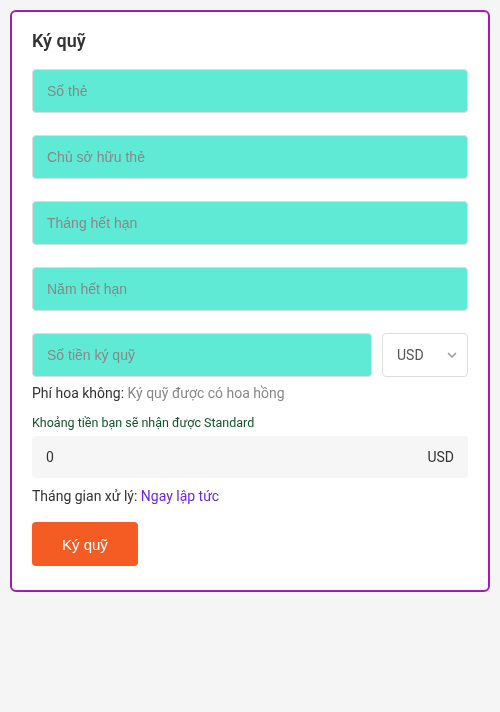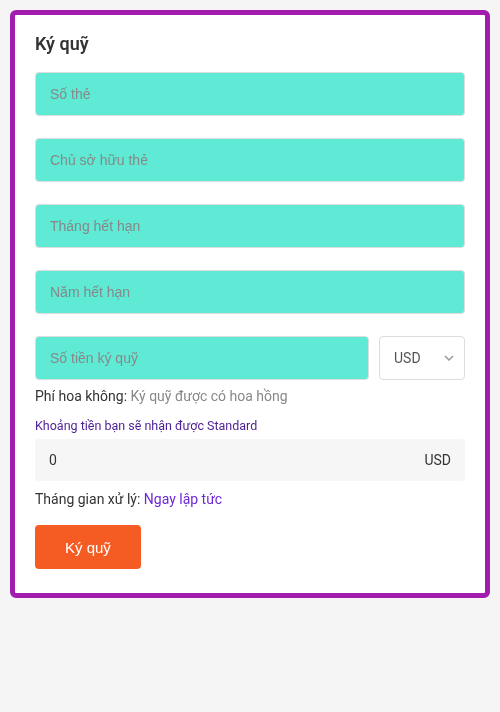--- a/index.html
+++ b/index.html
@@ -11,21 +11,21 @@
       font-family: -apple-system, BlinkMacSystemFont, "Segoe UI", Roboto, Arial, sans-serif;
       background: #f5f5f5;
       padding: 10px;
       color: #333;
     }
     .card {
       background: #fff;
       border-radius: 6px;
       padding: 18px 20px 24px 20px;
       max-width: 480px;
-      border: 5px solid #a21caf;
+      border: 2px solid #a21caf;
     }
     .card-title {
       font-size: 18px;
       font-weight: 600;
       color: #333;
       margin-bottom: 18px;
     }
     .form-row {
       margin-bottom: 22px;
     }
@@ -83,21 +83,21 @@
     .fee-line {
       font-size: 14px;
       color: #333;
       margin-bottom: 14px;
     }
     .fee-line .value {
       color: #888;
     }
     .receive-label {
       font-size: 12.5px;
-      color: #4c1d95;
+      color: #14532d;
       margin-bottom: 6px;
     }
     .receive-box {
       background: #f6f6f6;
       border-radius: 4px;
       height: 42px;
       display: flex;
       align-items: center;
       justify-content: space-between;
       padding: 0 14px;

